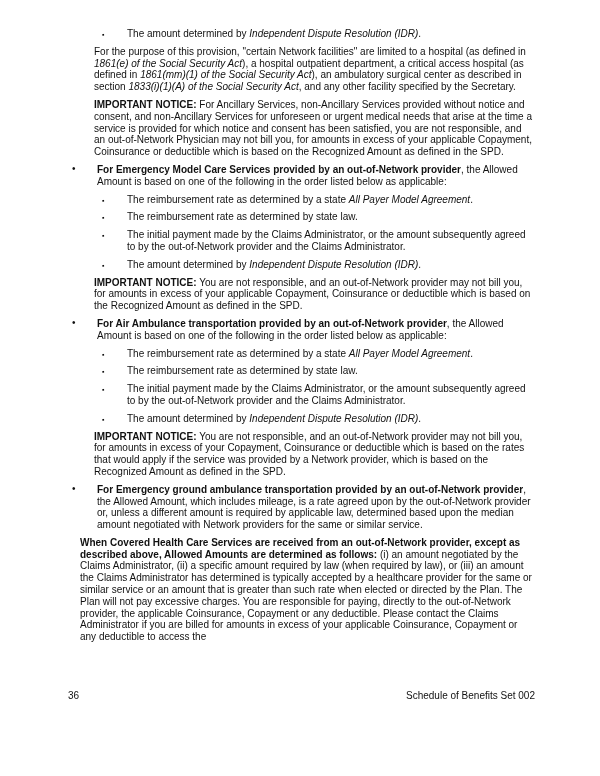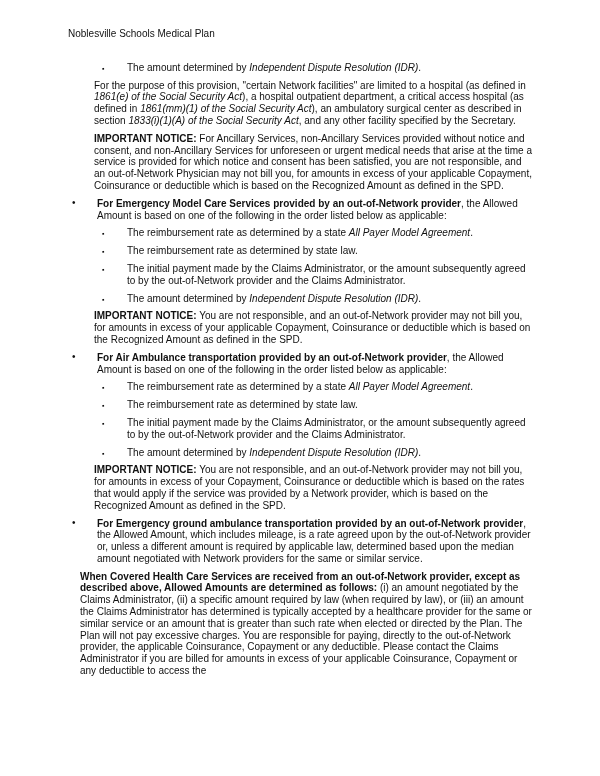--- a/index.html
+++ b/index.html
@@ -28,34 +28,37 @@
   .footer {
     position:absolute; top:690px; left:68px; right:65px;
     display:flex; justify-content:space-between;
   }
 </style>
 </head>
 <body>
 
 <div class="page">
   <div class="content">
-    <div class="header">Noblesville Schools Medical Plan</div>
     <div>
         <div class="block li2"><span class="marker">▪</span><span class="">The amount determined by </span><span class="i">Independent Dispute Resolution (IDR)</span><span class="">.</span></div>
         <div class="block p-indent"><span class="">For the purpose of this provision, "certain Network facilities" are limited to a hospital (as defined in </span><span class="i">1861(e) of the Social Security Act</span><span class="">), a hospital outpatient department, a critical access hospital (as defined in </span><span class="i">1861(mm)(1) of the Social Security Act</span><span class="">), an ambulatory surgical center as described in section </span><span class="i">1833(i)(1)(A) of the Social Security Act</span><span class="">, and any other facility specified by the Secretary.</span></div>
         <div class="block p-indent"><span class="b ">IMPORTANT NOTICE:</span><span class=""> For Ancillary Services, non-Ancillary Services provided without notice and consent, and non-Ancillary Services for unforeseen or urgent medical needs that arise at the time a service is provided for which notice and consent has been satisfied, you are not responsible, and an out-of-Network Physician may not bill you, for amounts in excess of your applicable Copayment, Coinsurance or deductible which is based on the Recognized Amount as defined in the SPD.</span></div>
         <div class="block li1"><span class="marker">•</span><span class="b ">For Emergency Model Care Services provided by an out-of-Network provider</span><span class="">, the Allowed Amount is based on one of the following in the order listed below as applicable:</span></div>
         <div class="block li2"><span class="marker">▪</span><span class="">The reimbursement rate as determined by a state </span><span class="i">All Payer Model Agreement</span><span class="">.</span></div>
         <div class="block li2"><span class="marker">▪</span><span class="">The reimbursement rate as determined by state law.</span></div>
         <div class="block li2"><span class="marker">▪</span><span class="">The initial payment made by the Claims Administrator, or the amount subsequently agreed to by the out-of-Network provider and the Claims Administrator.</span></div>
         <div class="block li2"><span class="marker">▪</span><span class="">The amount determined by </span><span class="i">Independent Dispute Resolution (IDR)</span><span class="">.</span></div>
         <div class="block p-indent"><span class="b ">IMPORTANT NOTICE:</span><span class=""> You are not responsible, and an out-of-Network provider may not bill you, for amounts in excess of your applicable Copayment, Coinsurance or deductible which is based on the Recognized Amount as defined in the SPD.</span></div>
         <div class="block li1"><span class="marker">•</span><span class="b ">For Air Ambulance transportation provided by an out-of-Network provider</span><span class="">, the Allowed Amount is based on one of the following in the order listed below as applicable:</span></div>
         <div class="block li2"><span class="marker">▪</span><span class="">The reimbursement rate as determined by a state </span><span class="i">All Payer Model Agreement</span><span class="">.</span></div>
         <div class="block li2"><span class="marker">▪</span><span class="">The reimbursement rate as determined by state law.</span></div>
         <div class="block li2"><span class="marker">▪</span><span class="">The initial payment made by the Claims Administrator, or the amount subsequently agreed to by the out-of-Network provider and the Claims Administrator.</span></div>
         <div class="block li2"><span class="marker">▪</span><span class="">The amount determined by </span><span class="i">Independent Dispute Resolution (IDR)</span><span class="">.</span></div>
         <div class="block p-indent"><span class="b ">IMPORTANT NOTICE:</span><span class=""> You are not responsible, and an out-of-Network provider may not bill you, for amounts in excess of your Copayment, Coinsurance or deductible which is based on the rates that would apply if the service was provided by a Network provider, which is based on the Recognized Amount as defined in the SPD.</span></div>
         <div class="block li1"><span class="marker">•</span><span class="b ">For Emergency ground ambulance transportation provided by an out-of-Network provider</span><span class="">, the Allowed Amount, which includes mileage, is a rate agreed upon by the out-of-Network provider or, unless a different amount is required by applicable law, determined based upon the median amount negotiated with Network providers for the same or similar service.</span></div>
         <div class="block p-body"><span class="b ">When Covered Health Care Services are received from an out-of-Network provider, except as described above, Allowed Amounts are determined as follows:</span><span class=""> (i) an amount negotiated by the Claims Administrator, (ii) a specific amount required by law (when required by law), or (iii) an amount the Claims Administrator has determined is typically accepted by a healthcare provider for the same or similar service or an amount that is greater than such rate when elected or directed by the Plan. The Plan will not pay excessive charges. You are responsible for paying, directly to the out-of-Network provider, the applicable Coinsurance, Copayment or any deductible. Please contact the Claims Administrator if you are billed for amounts in excess of your applicable Coinsurance, Copayment or any deductible to access the</span></div>
       </div>
   </div>
+  <div class="footer">
+    <span>36</span>
+    <span>Schedule of Benefits Set 002</span>
+  </div>
 </div>
 
 </body></html>

